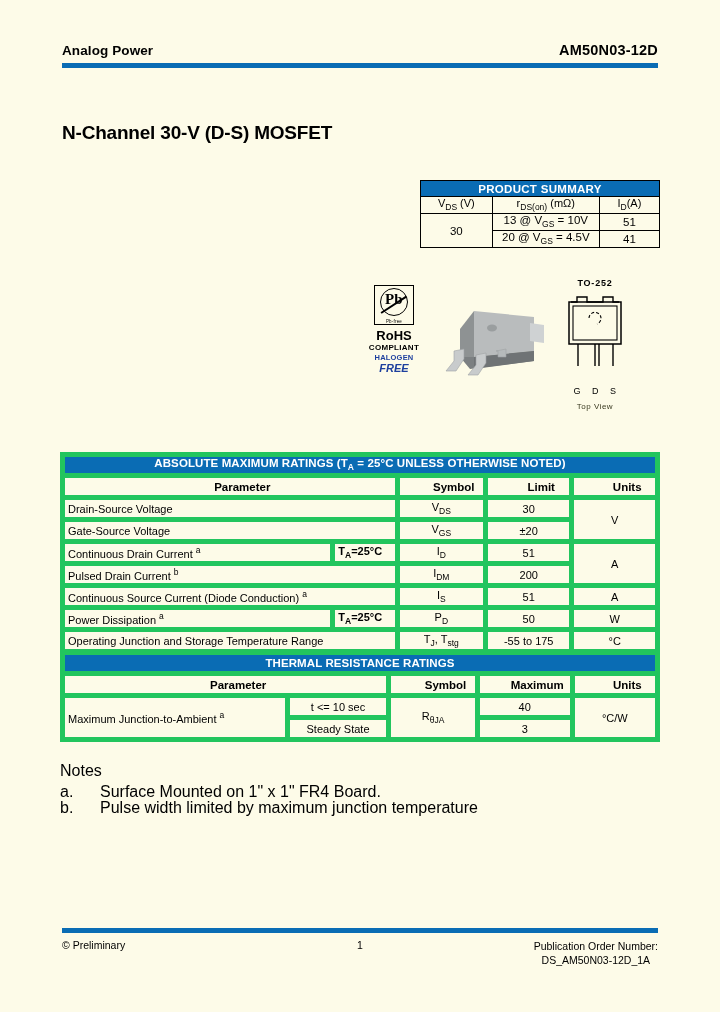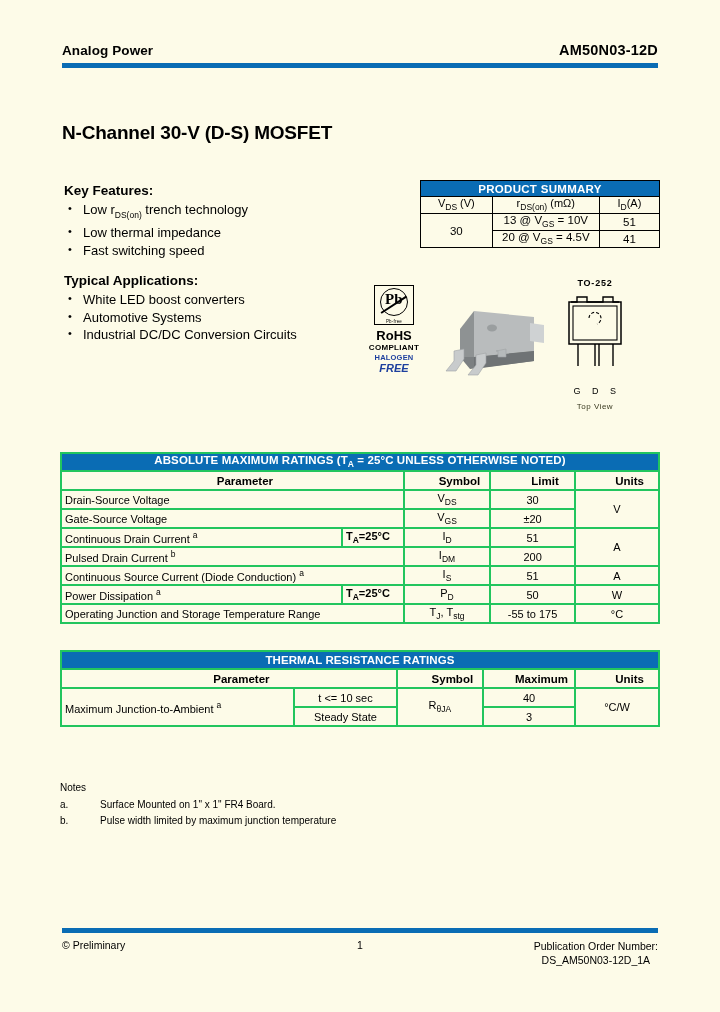--- a/index.html
+++ b/index.html
@@ -186,21 +186,21 @@
   .pkg-tv { font-size: 8px; margin-top: 6px; color: #3a3a20; letter-spacing: 0.5px; }
 
   
   table.dt {
     position: absolute;
     border-collapse: collapse;
     width: 600px;
     left: 60px;
   }
   table.dt td, table.dt th {
-    border: 2px solid #22c55e;
+    border: 5px solid #22c55e;
     font-size: 11px;
     padding: 0 3px;
     height: 17px;
   }
   table.dt .bluehead {
     background: #0a6cb4;
     color: #fff;
     font-weight: bold;
     font-size: 11.5px;
     text-align: center;
@@ -219,22 +219,21 @@
   table.dt td.cond { text-align: left; font-weight: bold; font-size: 11px; margin-top: 15px; }
 
   #abs-table { top: 452px; }
   #thm-table { top: 650px; }
 
   
   .notes {
     position: absolute;
     left: 60px; top: 762px;
     width: 460px;
-    font-size: 10px;
-    margin-top: 20px;
+    font-size: 16px;
   }
   .notes .ntitle { margin-bottom: 4px; }
   .nrow { display: flex; line-height: 16px; }
   .nkey { width: 40px; flex: 0 0 40px; }
 
   
   .ftr-rule {
     position: absolute;
     left: 62px; top: 928px;
     width: 596px; height: 5px;
@@ -256,37 +255,21 @@
 <div class="page">
 
   <div class="hdr">
     <div class="hdr-left">Analog Power</div>
     <div class="hdr-right">AM50N03-12D</div>
   </div>
   <div class="hdr-rule"></div>
 
   <div class="title">N-Channel 30-V (D-S) MOSFET</div>
 
-  <div class="features">
-    <div class="blk-head">Key Features:</div>
-    <ul class="bul">
-      <li>Low r<sub class="sm">DS(on)</sub> trench technology</li>
-      <li>Low thermal impedance</li>
-      <li>Fast switching speed</li>
-    </ul>
-  </div>
-
-  <div class="apps">
-    <div class="blk-head">Typical Applications:</div>
-    <ul class="bul">
-      <li>White LED boost converters</li>
-      <li>Automotive Systems</li>
-      <li>Industrial DC/DC Conversion Circuits</li>
-    </ul>
-  </div>
+
 
   <table class="psum">
     <tbody>
         <tr>
           <td class="bluehead" colspan="3">PRODUCT SUMMARY</td>
         </tr>
     <tr class="hrow">
       <td style="width:72px">V<sub class="sm">DS</sub> (V)</td>
       <td style="width:108px">r<sub class="sm">DS(on)</sub> (mΩ)</td>
       <td style="width:60px">I<sub class="sm">D</sub>(A)</td>

